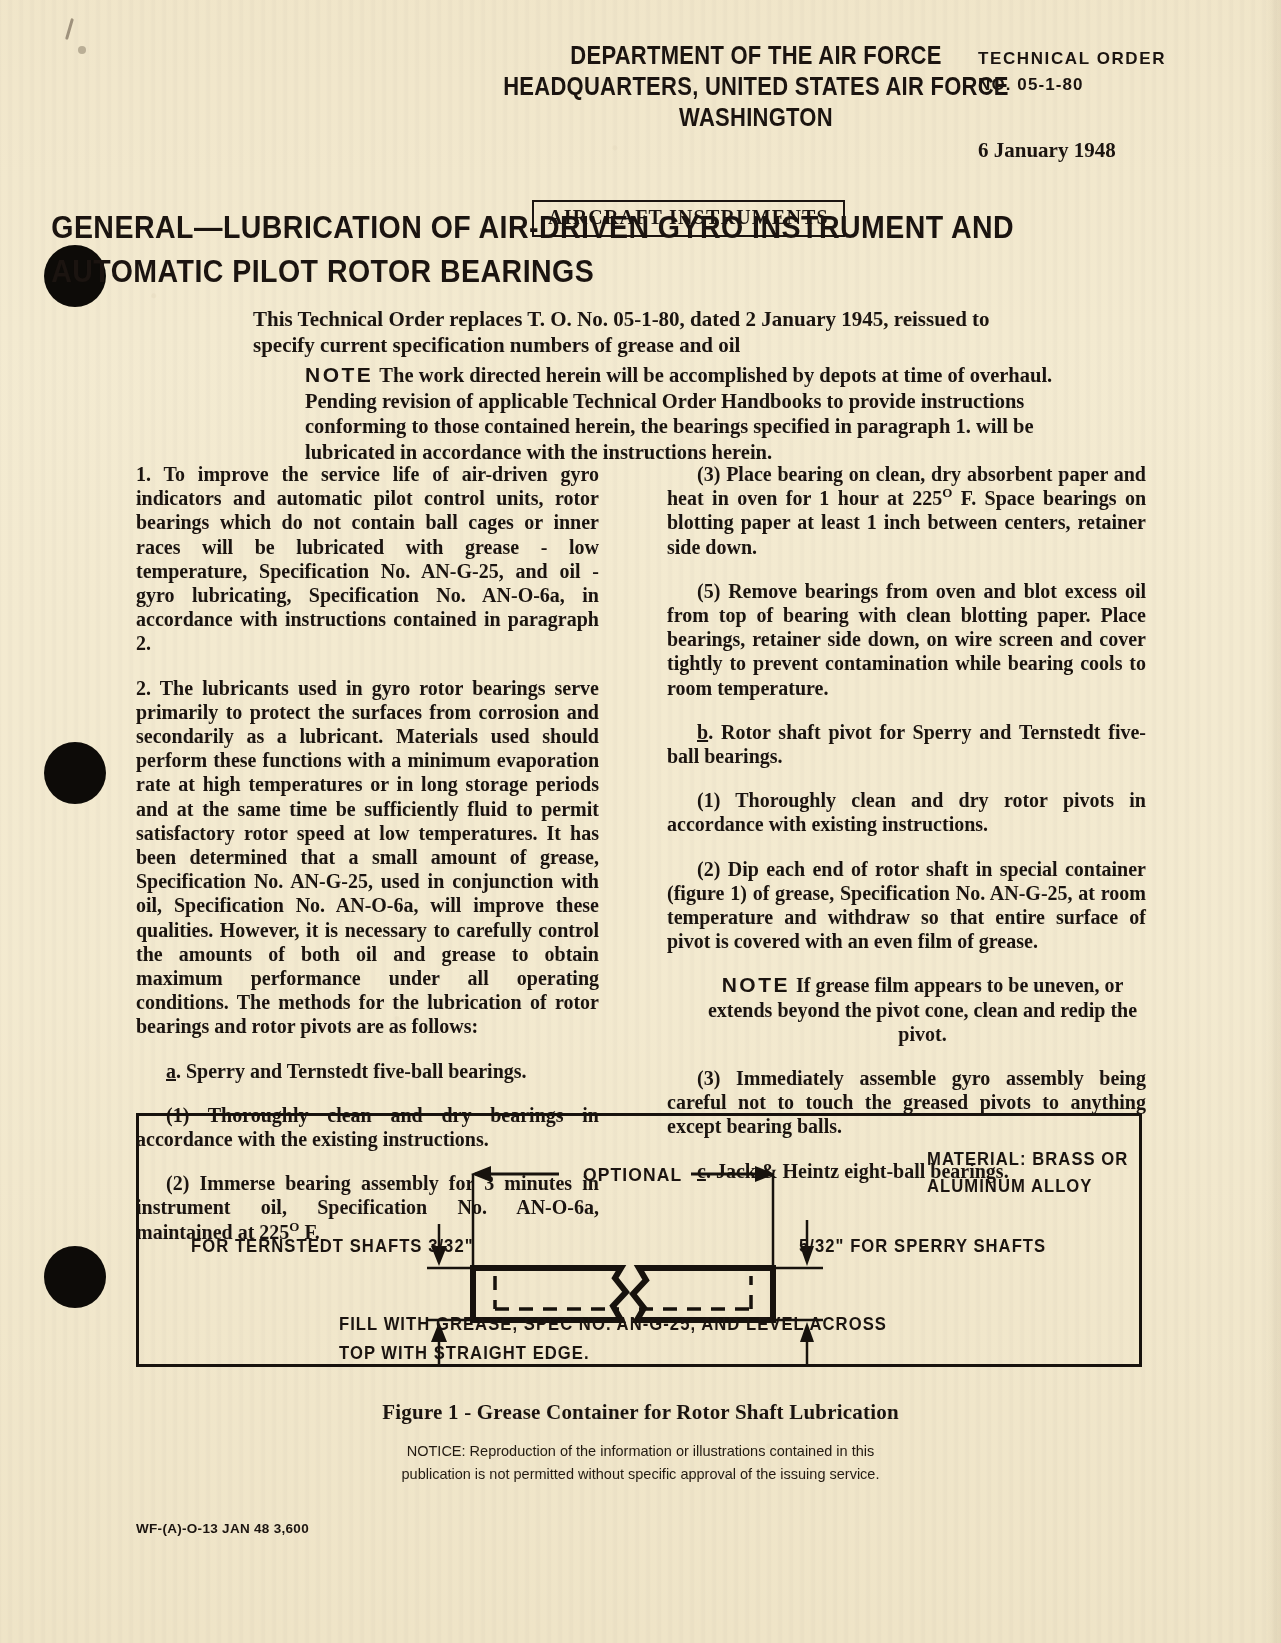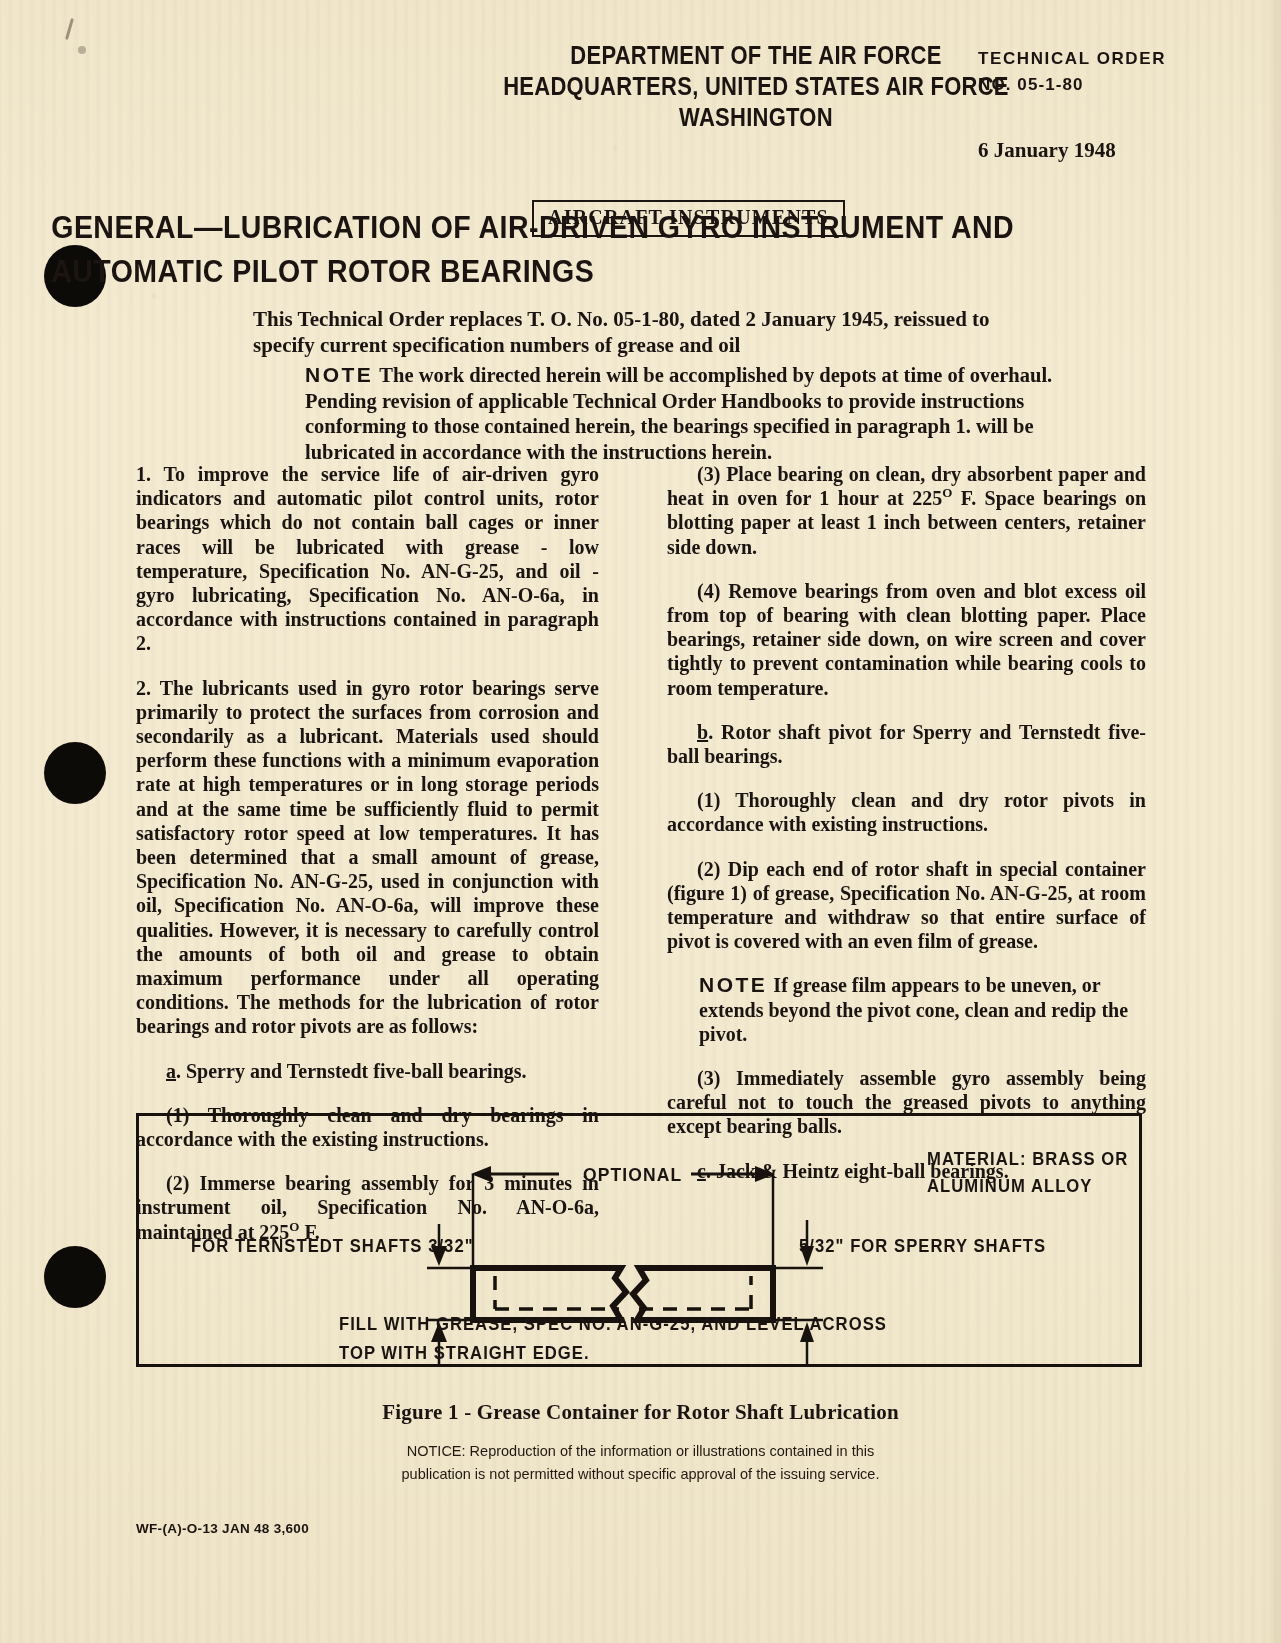--- a/index.html
+++ b/index.html
@@ -181,21 +181,21 @@
   .note-inline {
     font-family: "Liberation Sans", sans-serif;
     font-weight: bold;
     font-size: 21px;
     letter-spacing: 2.5px;
     margin-right: 6px;
   }
   .col p.noteP {
     margin-left: 32px;
     width: 447px;
-    text-align: left;
+    text-align: center;
   }
 
   
   .figbox {
     position: absolute;
     left: 136px;
     top: 1113px;
     width: 1006px;
     height: 254px;
     border: 3px solid #17120d;
@@ -313,21 +313,21 @@
     <div class="col">
       <p>1.  To improve the service life of air-driven gyro indicators and automatic pilot control units, rotor bearings which do not contain ball cages or inner races will be lubricated with grease - low temperature, Specification No. AN-G-25, and oil - gyro lubricating, Specification No. AN-O-6a, in accordance with instructions contained in paragraph 2.</p>
       <p>2.  The lubricants  used in gyro rotor bearings serve primarily to protect  the surfaces from corrosion and secondarily as a lubricant. Materials used should perform these functions with a minimum evaporation rate at high temperatures or in long storage periods and at the same time be sufficiently fluid to permit satisfactory rotor speed at low temperatures.  It has been determined that a small amount of grease, Specification No.  AN-G-25, used in conjunction with oil, Specification No. AN-O-6a, will improve these qualities.  However, it is necessary to carefully control the amounts of both oil and grease to obtain maximum performance under all operating conditions.  The methods for the lubrication of rotor bearings and rotor pivots are as follows:</p>
       <p class="ind"><span class="ul">a</span><span>.  Sperry and Ternstedt five-ball bearings.</span></p>
       <p class="ind">(1)  Thoroughly clean and dry bearings in accordance with the existing instructions.</p>
       <p class="ind last"><span>(2)  Immerse bearing assembly for 3 minutes in instrument oil, Specification No. AN-O-6a, maintained at 225</span><span class="sup">O</span><span> F.</span></p>
     </div>
 
     <div class="col">
       <p class="ind"><span>(3)  Place bearing on clean, dry absorbent paper and heat in oven for 1 hour at 225</span><span class="sup">O</span><span> F.  Space bearings on blotting paper at least 1 inch between centers, retainer side down.</span></p>
-      <p class="ind">(4)  Remove bearings from oven and blot excess oil from top of bearing with clean blotting paper. Place bearings, retainer side down, on wire screen and cover tightly to prevent contamination while bearing cools to room temperature.</p>
+      <p class="ind">(5)  Remove bearings from oven and blot excess oil from top of bearing with clean blotting paper. Place bearings, retainer side down, on wire screen and cover tightly to prevent contamination while bearing cools to room temperature.</p>
       <p class="ind"><span class="ul">b</span><span>.  Rotor shaft pivot for Sperry and Ternstedt five-ball bearings.</span></p>
       <p class="ind">(1)  Thoroughly clean and dry rotor pivots in accordance with existing instructions.</p>
       <p class="ind">(2)  Dip each end of rotor shaft in special container (figure 1) of grease, Specification No. AN-G-25, at room temperature and withdraw so that entire surface of pivot is covered with an even film of grease.</p>
       <p class="noteP"><span class="note-inline">NOTE</span><span>If grease film appears to be uneven, or extends beyond the pivot cone, clean and redip the pivot.</span></p>
       <p class="ind">(3)  Immediately assemble gyro assembly being careful not to touch the greased pivots to anything except bearing balls.</p>
       <p class="ind last"><span class="ul">c</span><span>.  Jack &amp; Heintz eight-ball bearings.</span></p>
     </div>
 
   </div>
 

